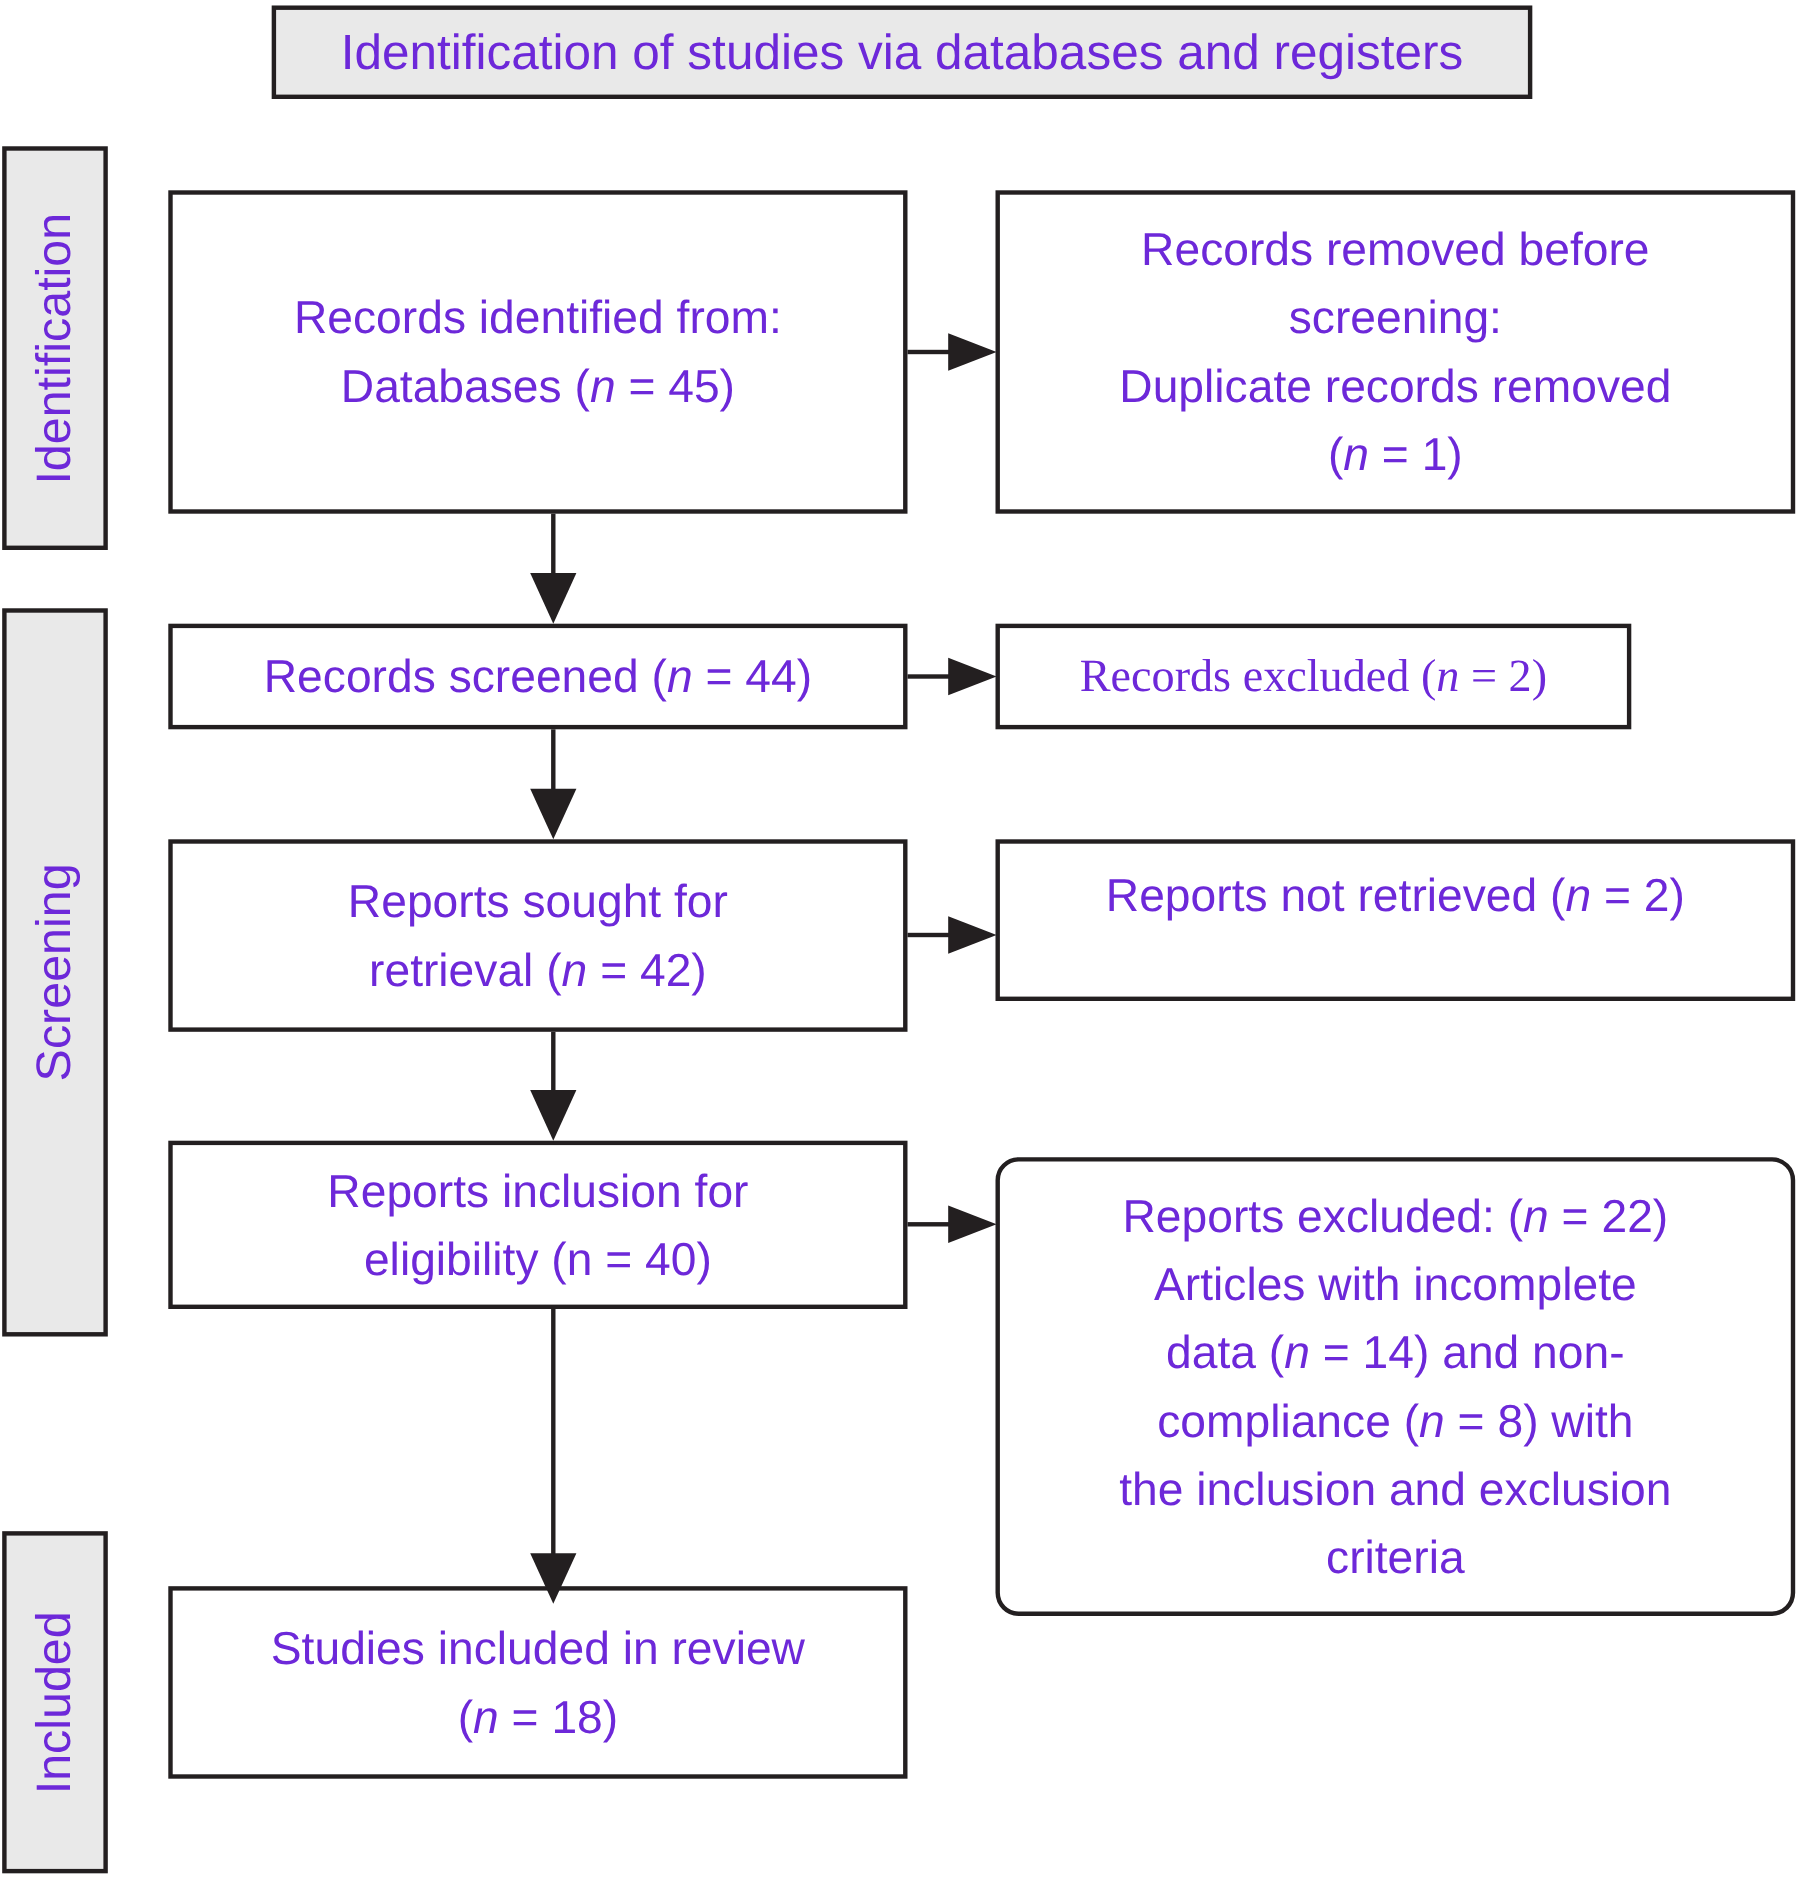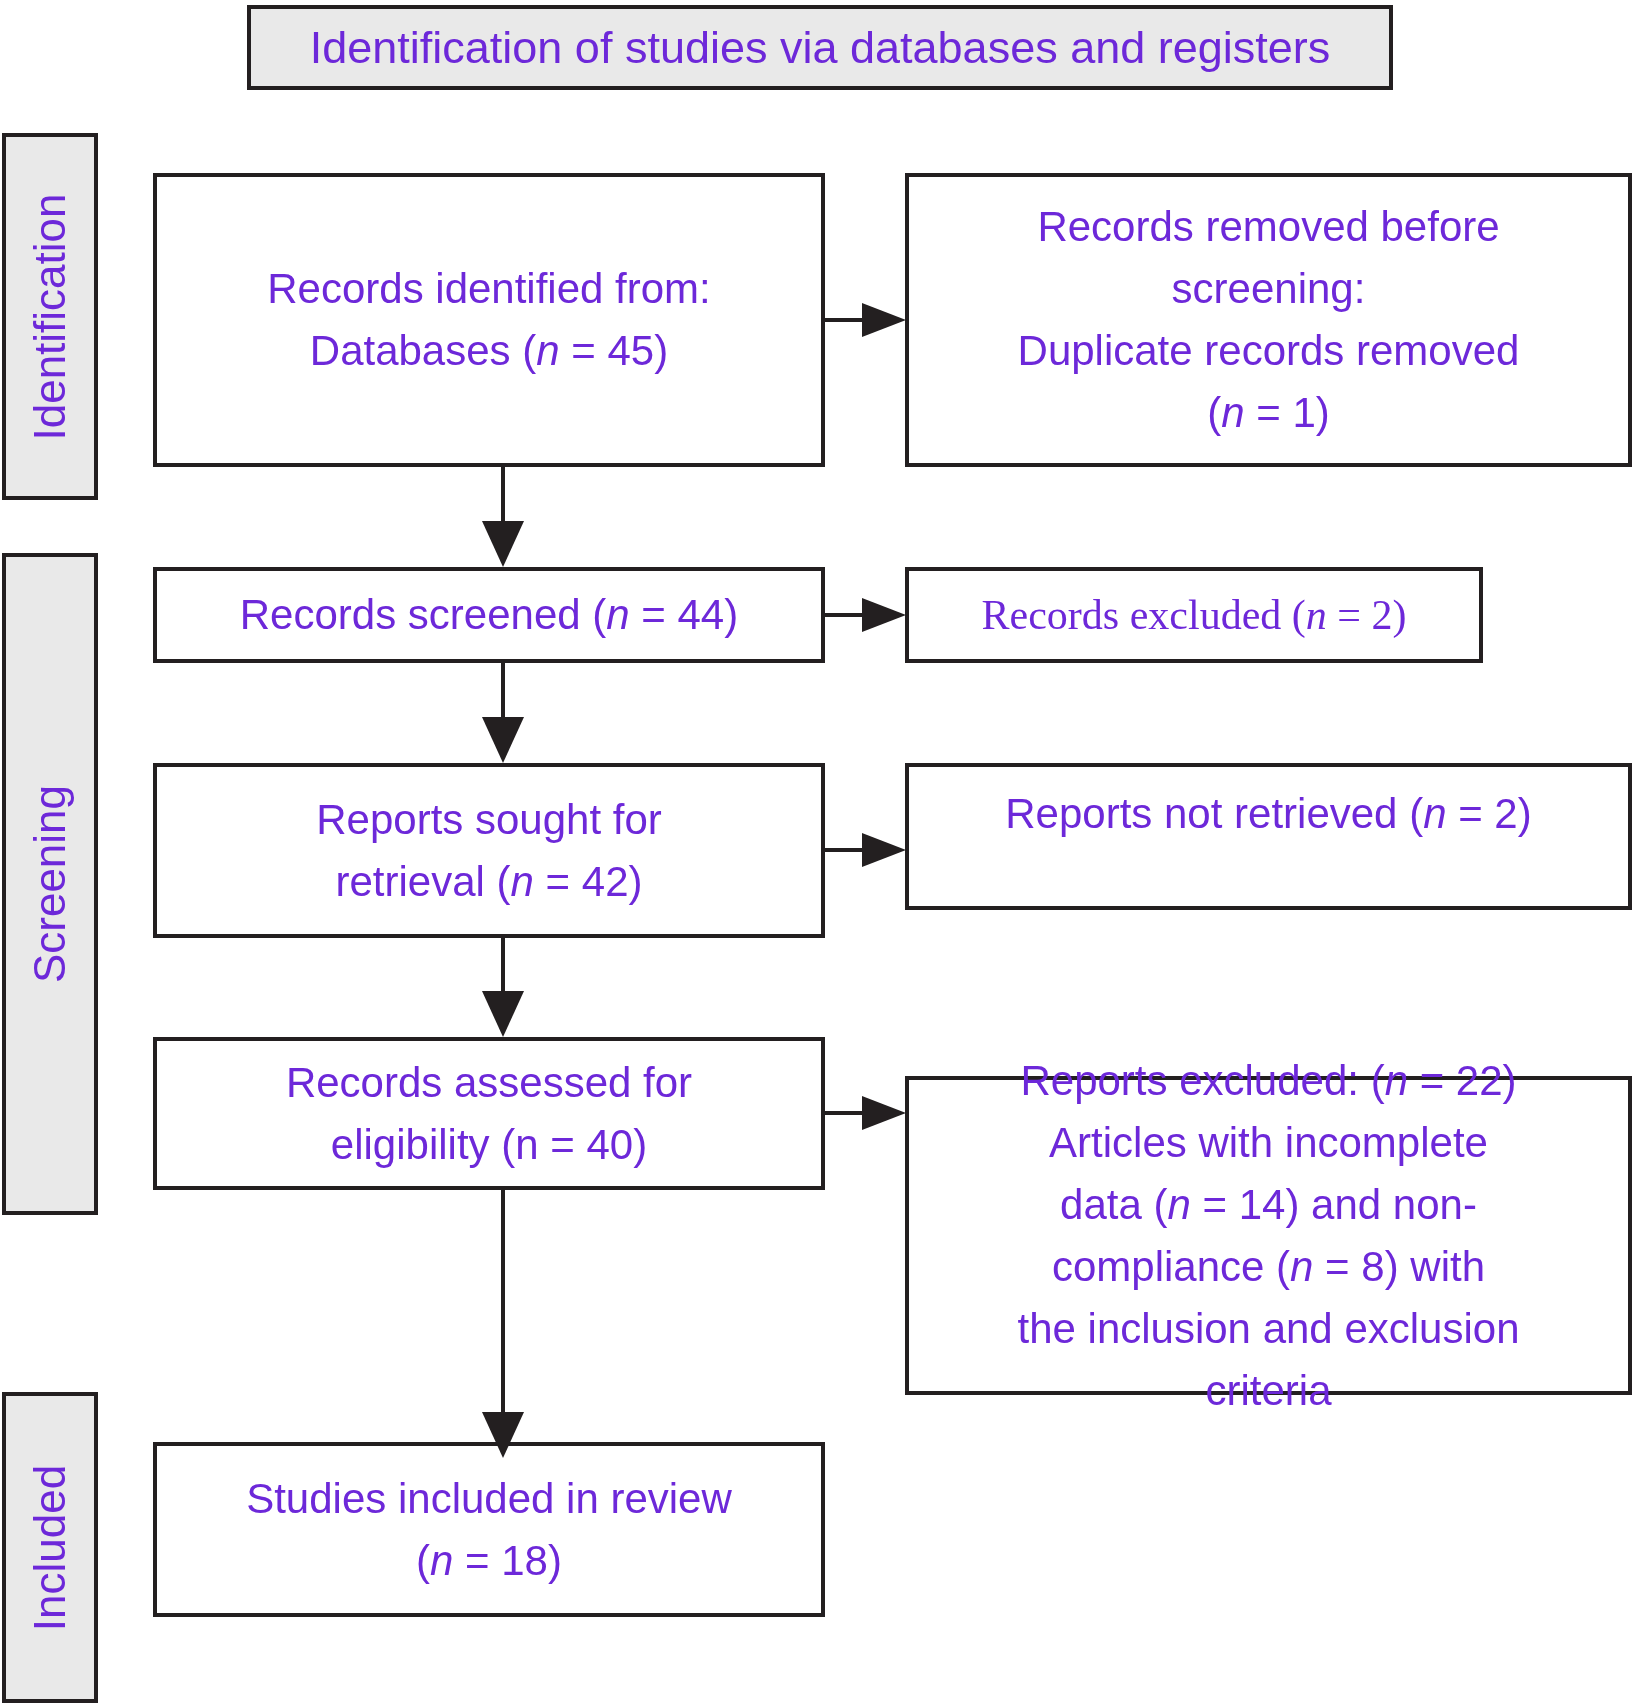--- a/index.html
+++ b/index.html
@@ -100,24 +100,24 @@
 
   <div class="box" style="left:153px; top:763px; width:672px; height:175px;">
     <span class="line it-n">Reports sought for</span>
     <span class="line it-n">retrieval (<i>n</i> = 42)</span>
   </div>
   <div class="box top-align" style="left:905px; top:763px; width:727px; height:147px;">
     <span class="line it-n">Reports not retrieved (<i>n</i> = 2)</span>
   </div>
 
   <div class="box" style="left:153px; top:1037px; width:672px; height:153px;">
-    <span class="line">Records assessed for</span>
+    <span class="line">Reports inclusion for</span>
     <span class="line">eligibility (n = 40)</span>
   </div>
-  <div class="box" style="left:905px; top:1076px; width:727px; height:319px;">
+  <div class="box" style="left:905px; top:1052px; width:727px; height:417px;border-radius:21px;">
     <span class="line it-n">Reports excluded: (<i>n</i> = 22)</span>
     <span class="line it-n">Articles with incomplete</span>
     <span class="line it-n">data (<i>n</i> = 14) and non-</span>
     <span class="line it-n">compliance (<i>n</i> = 8) with</span>
     <span class="line it-n">the inclusion and exclusion</span>
     <span class="line it-n">criteria</span>
   </div>
 
   <div class="box" style="left:153px; top:1442px; width:672px; height:175px;">
     <span class="line it-n">Studies included in review</span>

